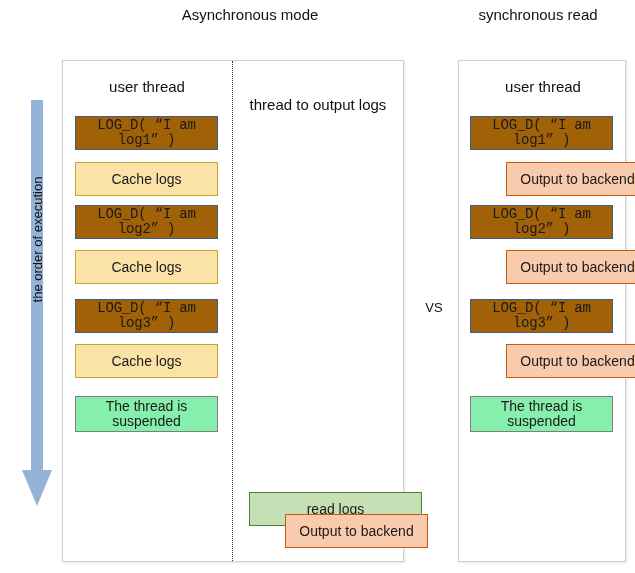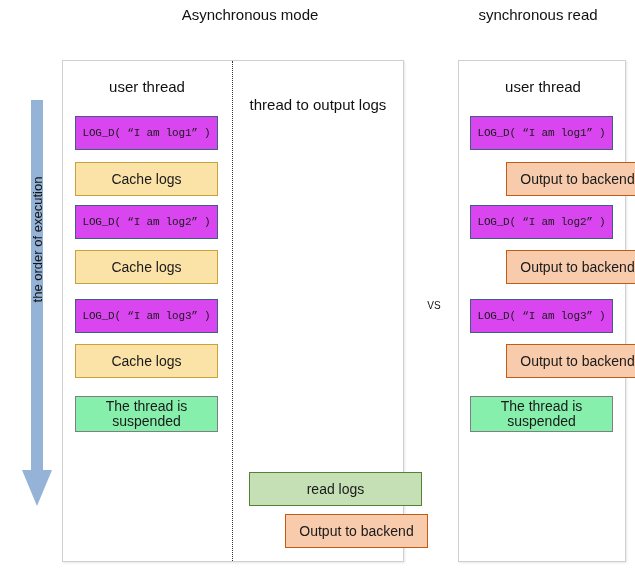--- a/index.html
+++ b/index.html
@@ -60,24 +60,24 @@
     align-items:center;
     justify-content:center;
     text-align:center;
     font-size:14px;
     line-height:15px;
     border-width:1px;
     border-style:solid;
     white-space:pre-line;
   }
   .box.log{
-    background:#d946ef;
+    background:#a16207;
     border-color:#3F5E86;
     font-family:"Liberation Mono",monospace;
-    font-size:11px;
+    font-size:14px;
     letter-spacing:-0.2px;
   }
   .box.cache{
     background:#FBE2A7;
     border-color:#C8A33A;
   }
   .box.backend{
     background:#F8CBAD;
     border-color:#C55A11;
     margin-left:36px;
@@ -90,21 +90,21 @@
     background:#86efac;
     border-color:#7F7F7F;
   }
 
   
   #vs-label{
     position:absolute;
     left:412px;top:300px;
     width:44px;
     text-align:center;
-    font-size:10px;
+    font-size:13px;
     color:#111;
   }
 
   
   #exec-arrow{
     position:absolute;
     left:18px;top:100px;
     width:38px;height:408px;
   }
   #exec-arrow-label{
@@ -137,21 +137,21 @@
 
   <div class="box log" style="left:75px;top:116px;width:143px;height:34px;">LOG_D( “I am log1” )</div>
   <div class="box cache" style="left:75px;top:162px;width:143px;height:34px;">Cache logs</div>
   <div class="box log" style="left:75px;top:205px;width:143px;height:34px;">LOG_D( “I am log2” )</div>
   <div class="box cache" style="left:75px;top:250px;width:143px;height:34px;">Cache logs</div>
   <div class="box log" style="left:75px;top:299px;width:143px;height:34px;">LOG_D( “I am log3” )</div>
   <div class="box cache" style="left:75px;top:344px;width:143px;height:34px;">Cache logs</div>
   <div class="box suspend" style="left:75px;top:396px;width:143px;height:36px;">The thread is
 suspended</div>
 
-  <div class="box read" style="left:249px;top:472px;width:173px;height:34px;">read logs</div>
+  <div class="box read" style="left:249px;top:492px;width:173px;height:34px;">read logs</div>
   <div class="box backend" style="left:249px;top:514px;width:143px;height:34px;">Output to backend</div>
 
   <div id="vs-label">VS</div>
 
   <div class="panel" id="panel-sync"></div>
   <div class="col-header" id="hdr-user-thread-sync">user thread</div>
 
   <div class="box log" style="left:470px;top:116px;width:143px;height:34px;">LOG_D( “I am log1” )</div>
   <div class="box backend" style="left:470px;top:162px;width:143px;height:34px;">Output to backend</div>
   <div class="box log" style="left:470px;top:205px;width:143px;height:34px;">LOG_D( “I am log2” )</div>

